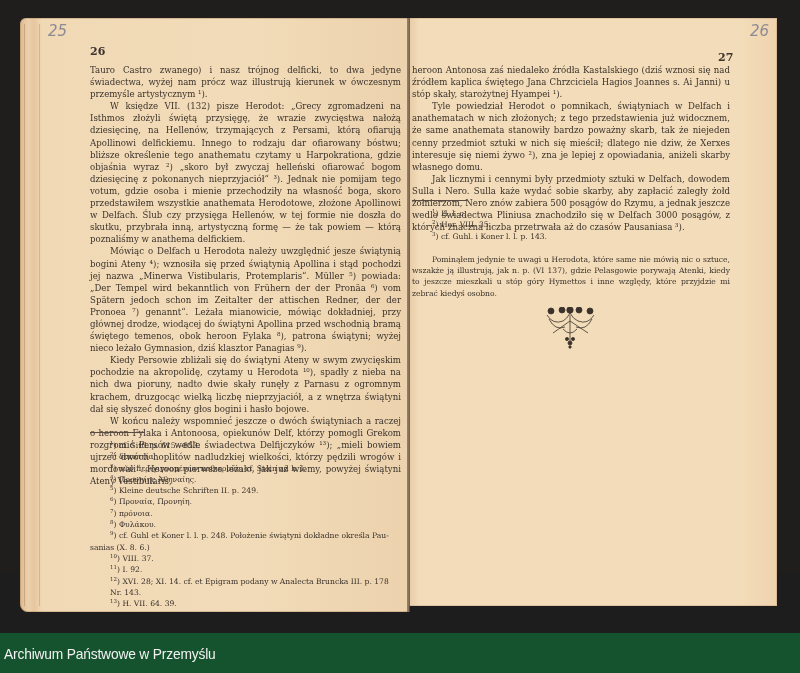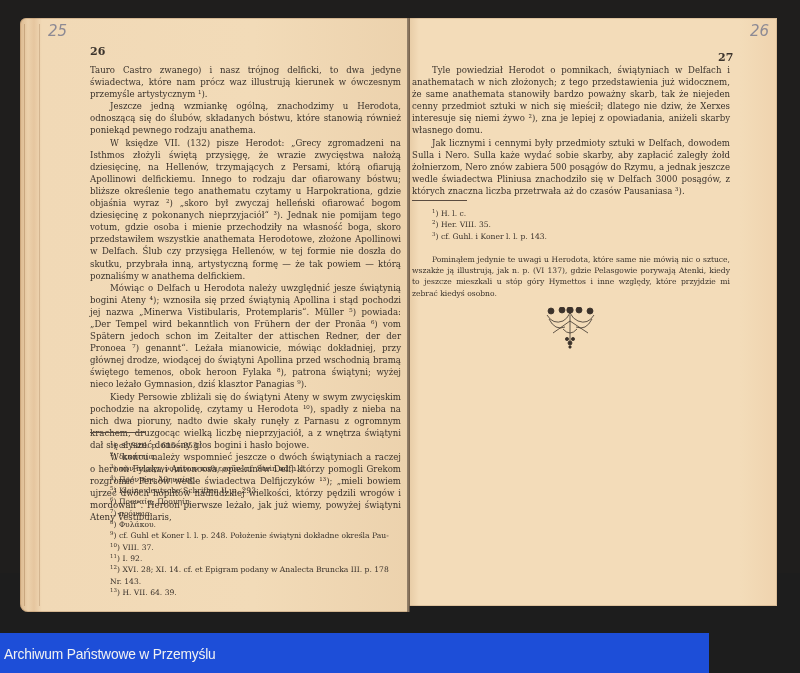--- a/index.html
+++ b/index.html
@@ -32,69 +32,70 @@
   }
   .text p { margin:0; text-indent:20px; }
   .text p.noindent { text-indent:0; }
   .rule { position:absolute; height:1px; background:#5a4c40; }
   .notes { position:absolute; font-size:7.6px; line-height:11.3px; color:#3a322b; }
   .notes .n { padding-left:20px; }
   .notes .cont { padding-left:0; }
   sup { font-size:5.5px; vertical-align:3px; line-height:0; }
   .ornament { position:absolute; left:543px; top:307px; width:55px; height:42px; }
   .footer {
-    position:absolute; left:0; top:633px; width:709px; height:40px; background:#1d4ed8;
+    position:absolute; left:0; top:633px; width:800px; height:40px; background:#14532d;
   }
   .footer span {
     position:absolute; left:4px; top:12px; font-family:"Liberation Sans", sans-serif;
     font-size:15px; color:#f2f2f2; letter-spacing:-0.2px; transform:scaleX(0.92); transform-origin:left;
   }
 </style>
 </head>
 <body>
 
 <div class="scan">
   <div class="page-left"></div>
   <div class="page-right"></div>
   <div class="gutter"></div>
 
   <div class="pencil" style="left:48px;top:22px;">25</div>
   <div class="pnum" style="left:90px;top:45px;">26</div>
 
   <div class="text" style="left:90px;top:64px;width:311px;">
-    <p class="noindent">Tauro Castro zwanego) i nasz trójnog delficki, to dwa jedyne świadectwa, które nam prócz waz illustrują kierunek w ówczesnym przemyśle artystycznym ¹).</p>
-    <p>Jeszcze jedną wzmiankę ogólną, znachodzimy u Herodota, odnoszącą się do ślubów, składanych bóstwu, które stanowią również poniekąd pewnego rodzaju anathema.</p>
+    <p class="noindent">Tauro Castro zwanego) i nasz trójnog delficki, to dwa jedyne świadectwa, wyżej nam prócz waz illustrują kierunek w ówczesnym przemyśle artystycznym ¹).</p>
     <p>W księdze VII. (132) pisze Herodot: „Grecy zgromadzeni na Isthmos złożyli świętą przysięgę, że wrazie zwycięstwa nałożą dziesięcinę, na Hellenów, trzymających z Persami, którą ofiarują Apollinowi delfickiemu. Innego to rodzaju dar ofiarowany bóstwu; bliższe określenie tego anathematu czytamy u Harpokrationa, gdzie objaśnia wyraz ²) „skoro był zwyczaj helleński ofiarować bogom dziesięcinę z pokonanych nieprzyjaciół“ ³). Jednak nie pomijam tego votum, gdzie osoba i mienie przechodziły na własność boga, skoro przedstawiłem wszystkie anathemata Herodotowe, złożone Apollinowi w Delfach. Ślub czy przysięga Hellenów, w tej formie nie doszła do skutku, przybrała inną, artystyczną formę — że tak powiem — którą poznaliśmy w anathema delfickiem.</p>
     <p>Mówiąc o Delfach u Herodota należy uwzględnić jesze świątynią bogini Ateny ⁴); wznosiła się przed świątynią Apollina i stąd pochodzi jej nazwa „Minerwa Vistibularis, Protemplaris“. Müller ⁵) powiada: „Der Tempel wird bekanntlich von Frühern der der Pronäa ⁶) vom Spätern jedoch schon im Zeitalter der attischen Redner, der der Pronoea ⁷) genannt“. Leżała mianowicie, mówiąc dokładniej, przy głównej drodze, wiodącej do świątyni Apollina przed wschodnią bramą świętego temenos, obok heroon Fylaka ⁸), patrona świątyni; wyżej nieco leżało Gymnasion, dziś klasztor Panagias ⁹).</p>
     <p>Kiedy Persowie zbliżali się do świątyni Ateny w swym zwycięskim pochodzie na akropolidę, czytamy u Herodota ¹⁰), spadły z nieba na nich dwa pioruny, nadto dwie skały runęły z Parnasu z ogromnym krachem, druzgocąc wielką liczbę nieprzyjaciół, a z wnętrza świątyni dał się słyszeć donośny głos bogini i hasło bojowe.</p>
     <p>W końcu należy wspomnieć jeszcze o dwóch świątyniach a raczej o heroon Fylaka i Antonoosa, opiekunów Delf, którzy pomogli Grekom rozgromić Persów wedle świadectwa Delfijczyków ¹³); „mieli bowiem ujrzeć dwóch hoplitów nadludzkiej wielkości, którzy pędzili wrogów i mordowali“. Heroon pierwsze leżało, jak już wiemy, powyżej świątyni Ateny Vestibularis,</p>
   </div>
 
   <div class="rule" style="left:90px;top:432px;width:55px;"></div>
 
   <div class="notes" style="left:90px;top:440px;width:311px;">
     <div class="n"><sup>1</sup>) <span>cf. Sittl. p. 615—853.</span></div>
     <div class="n"><sup>2</sup>) <span>δεκατεία.</span></div>
     <div class="n"><sup>3</sup>) <span>τῶν περιγιγνομένων καθιεροῦν; cf. Stein ad h. l.</span></div>
     <div class="n"><sup>4</sup>) <span>Προνηίης Ἀθηναίης.</span></div>
-    <div class="n"><sup>5</sup>) <span>Kleine deutsche Schriften II. p. 293.</span></div>
+    <div class="n"><sup>5</sup>) <span>Kleine deutsche Schriften II. p. 249.</span></div>
     <div class="n"><sup>6</sup>) <span>Προναία, Προνηίη.</span></div>
     <div class="n"><sup>7</sup>) <span>πρόνοια.</span></div>
     <div class="n"><sup>8</sup>) <span>Φυλάκου.</span></div>
     <div class="n"><sup>9</sup>) <span>cf. Guhl et Koner l. l. p. 248. Położenie świątyni dokładne określa Pau-</span></div>
+    <div class="cont">sanias (X. 8. 6.)</div>
     <div class="n"><sup>10</sup>) <span>VIII. 37.</span></div>
     <div class="n"><sup>11</sup>) <span>I. 92.</span></div>
     <div class="n"><sup>12</sup>) <span>XVI. 28; XI. 14. cf. et Epigram podany w Analecta Bruncka III. p. 178 Nr. 143.</span></div>
     <div class="n"><sup>13</sup>) <span>H. VII. 64. 39.</span></div>
   </div>
 
   <div class="pencil" style="left:750px;top:22px;">26</div>
   <div class="pnum" style="left:718px;top:51px;">27</div>
 
   <div class="text" style="left:412px;top:64px;width:318px;">
+    <p class="noindent">heroon Antonosa zaś niedaleko źródła Kastalskiego (dziś wznosi się nad źródłem kaplica świętego Jana Chrzciciela Hagios Joannes s. Ai Janni) u stóp skały, starożytnej Hyampei ¹).</p>
     <p>Tyle powiedział Herodot o pomnikach, świątyniach w Delfach i anathematach w nich złożonych; z tego przedstawienia już widocznem, że same anathemata stanowiły bardzo poważny skarb, tak że niejeden cenny przedmiot sztuki w nich się mieścił; dlatego nie dziw, że Xerxes interesuje się niemi żywo ²), zna je lepiej z opowiadania, aniżeli skarby własnego domu.</p>
     <p>Jak licznymi i cennymi były przedmioty sztuki w Delfach, dowodem Sulla i Nero. Sulla każe wydać sobie skarby, aby zapłacić zaległy żołd żołnierzom, Nero znów zabiera 500 posągów do Rzymu, a jednak jeszcze wedle świadectwa Pliniusa znachodziło się w Delfach 3000 posągów, z których znaczna liczba przetrwała aż do czasów Pausaniasa ³).</p>
   </div>
 
   <div class="rule" style="left:412px;top:200px;width:55px;"></div>
 
   <div class="notes" style="left:412px;top:208px;width:318px;">
     <div class="n"><sup>1</sup>) <span>H. l. c.</span></div>
     <div class="n"><sup>2</sup>) <span>Her. VIII. 35.</span></div>
     <div class="n"><sup>3</sup>) <span>cf. Guhl. i Koner l. l. p. 143.</span></div>

